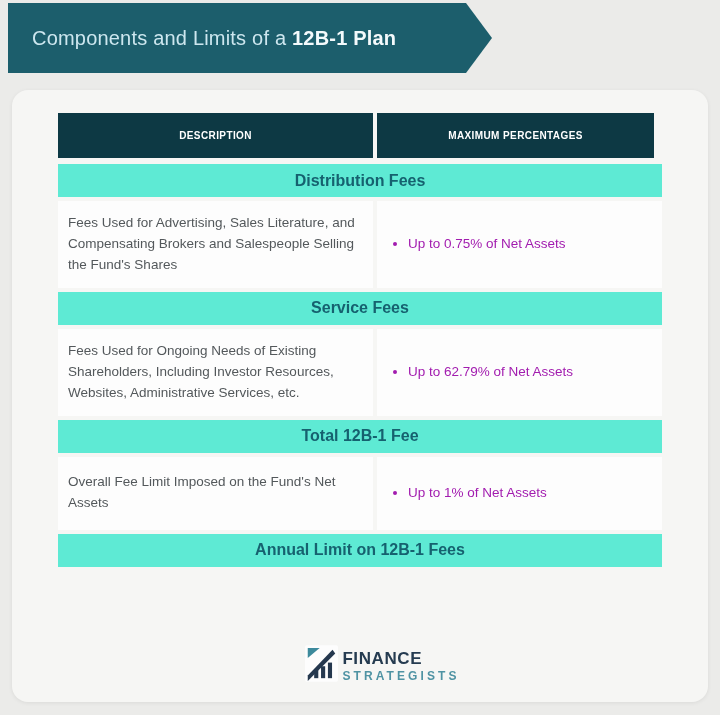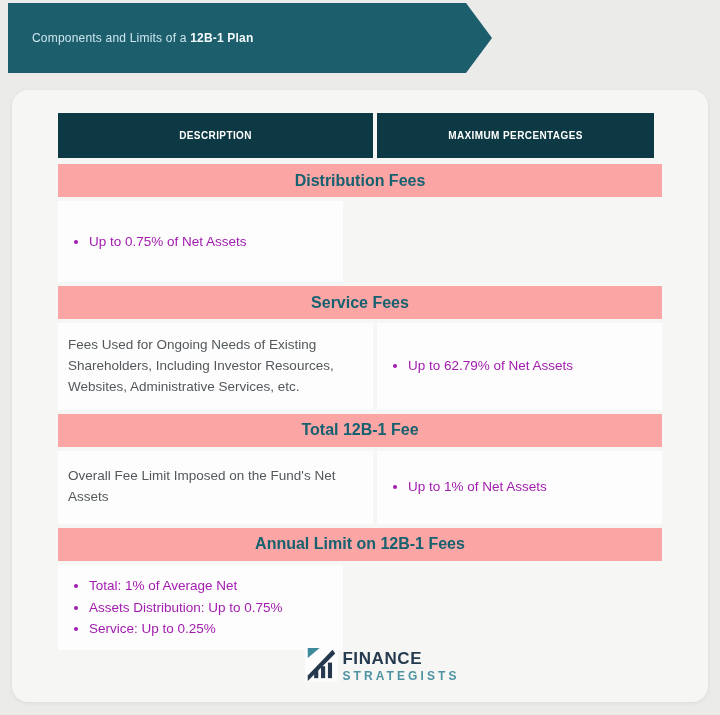--- a/index.html
+++ b/index.html
@@ -13,21 +13,21 @@
 
   
   .banner {
     position:absolute; left:8px; top:3px;
     width:484px; height:70px;
     background:#1c5e6c;
     clip-path:polygon(0 0, 458px 0, 484px 35px, 458px 70px, 0 70px);
     display:flex; align-items:center;
     padding-left:24px; box-sizing:border-box;
   }
-  .banner-title { font-size:12px; color:#cde7ef; letter-spacing:0.2px; white-space:nowrap; }
+  .banner-title { font-size:20px; color:#cde7ef; letter-spacing:0.2px; white-space:nowrap; }
   .banner-title .bold { color:#f4fafc; font-weight:700; }
 
   
   .card {
     position:absolute; left:12px; top:90px;
     width:696px; height:612px;
     background:#f6f6f4;
     border-radius:16px;
     box-shadow:0 1px 4px rgba(0,0,0,0.07);
   }
@@ -40,21 +40,21 @@
   .thead { display:flex; gap:4px; margin-bottom:2px; }
   .th {
     background:#0d3944; color:#ffffff;
     font-weight:700; font-size:10px; letter-spacing:0.4px;
     height:45px; display:flex; align-items:center; justify-content:center;
   }
   .th.c1 { width:315px; }
   .th.c2 { width:277px; }
 
   .band {
-    height:33px; background:#fca5a5;
+    height:33px; background:#5eead4;
     display:flex; align-items:center; justify-content:center;
     color:#16616f; font-weight:700; font-size:16px;
   }
 
   .row { display:flex; gap:4px; }
   .cell { background:#fdfdfd; box-sizing:border-box; }
   .cell.desc {
     width:315px; padding:12px 16px 12px 10px;
     color:#53585b; font-size:13.5px; line-height:1.55;
     display:flex; align-items:center;
@@ -90,20 +90,23 @@
 <div class="card">
   <div class="table">
 
     <div class="thead">
       <div class="th c1">DESCRIPTION</div>
       <div class="th c2">MAXIMUM PERCENTAGES</div>
     </div>
 
     <div class="band">Distribution Fees</div>
     <div class="row r1">
+      <div class="cell desc">
+        <span>Fees Used for Advertising, Sales Literature, and Compensating Brokers and Salespeople Selling the Fund's Shares</span>
+      </div>
       <div class="cell pct">
         <ul class="bullets">
           <li>Up to 0.75% of Net Assets</li>
         </ul>
       </div>
     </div>
 
     <div class="band">Service Fees</div>
     <div class="row r2">
       <div class="cell desc">
@@ -123,27 +126,20 @@
       </div>
       <div class="cell pct">
         <ul class="bullets">
           <li>Up to 1% of Net Assets</li>
         </ul>
       </div>
     </div>
 
     <div class="band">Annual Limit on 12B-1 Fees</div>
     <div class="row r4">
-      <div class="cell pct">
-        <ul class="bullets">
-          <li>Total: 1% of Average Net</li>
-          <li>Assets Distribution: Up to 0.75%</li>
-          <li>Service: Up to 0.25%</li>
-        </ul>
-      </div>
     </div>
 
   </div>
 
   <div class="footer-logo">
     <span>
       <svg width="33" height="37" viewBox="0 0 36 40" aria-hidden="true">
         <rect x="0" y="0" width="36" height="40" rx="2" fill="#fdfdfd"></rect>
         <polygon points="3,3 16,3 3,14" fill="#3d8a9c"></polygon>
         <polygon points="3,33 30,5 33,9 3,39" fill="#25384e"></polygon>

